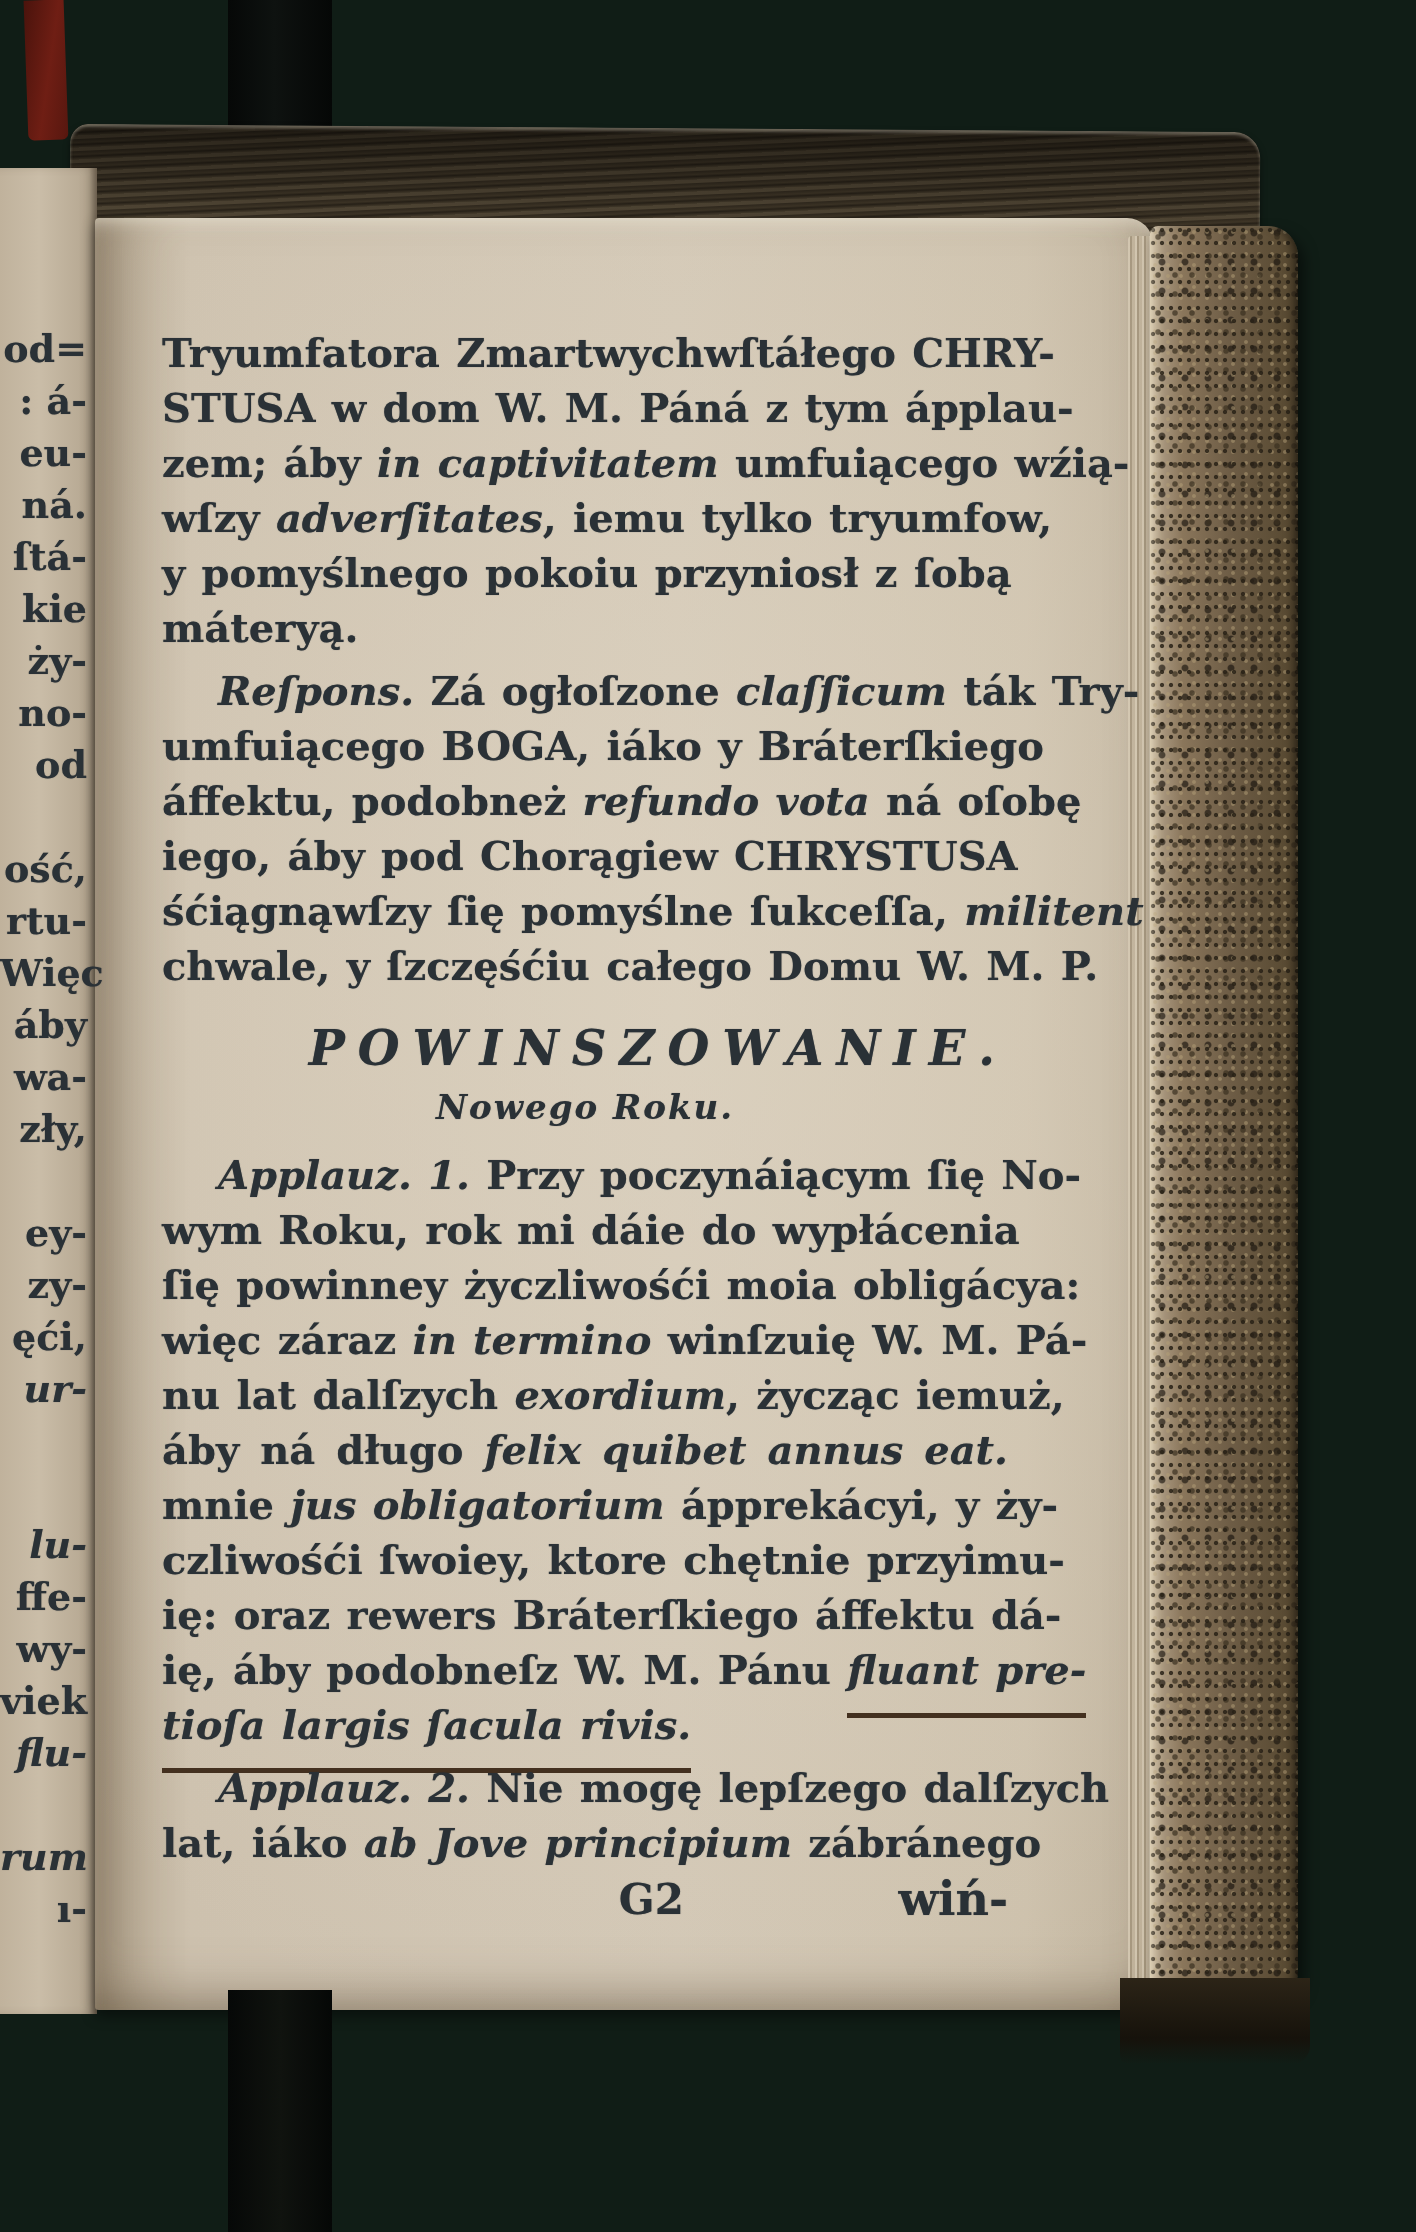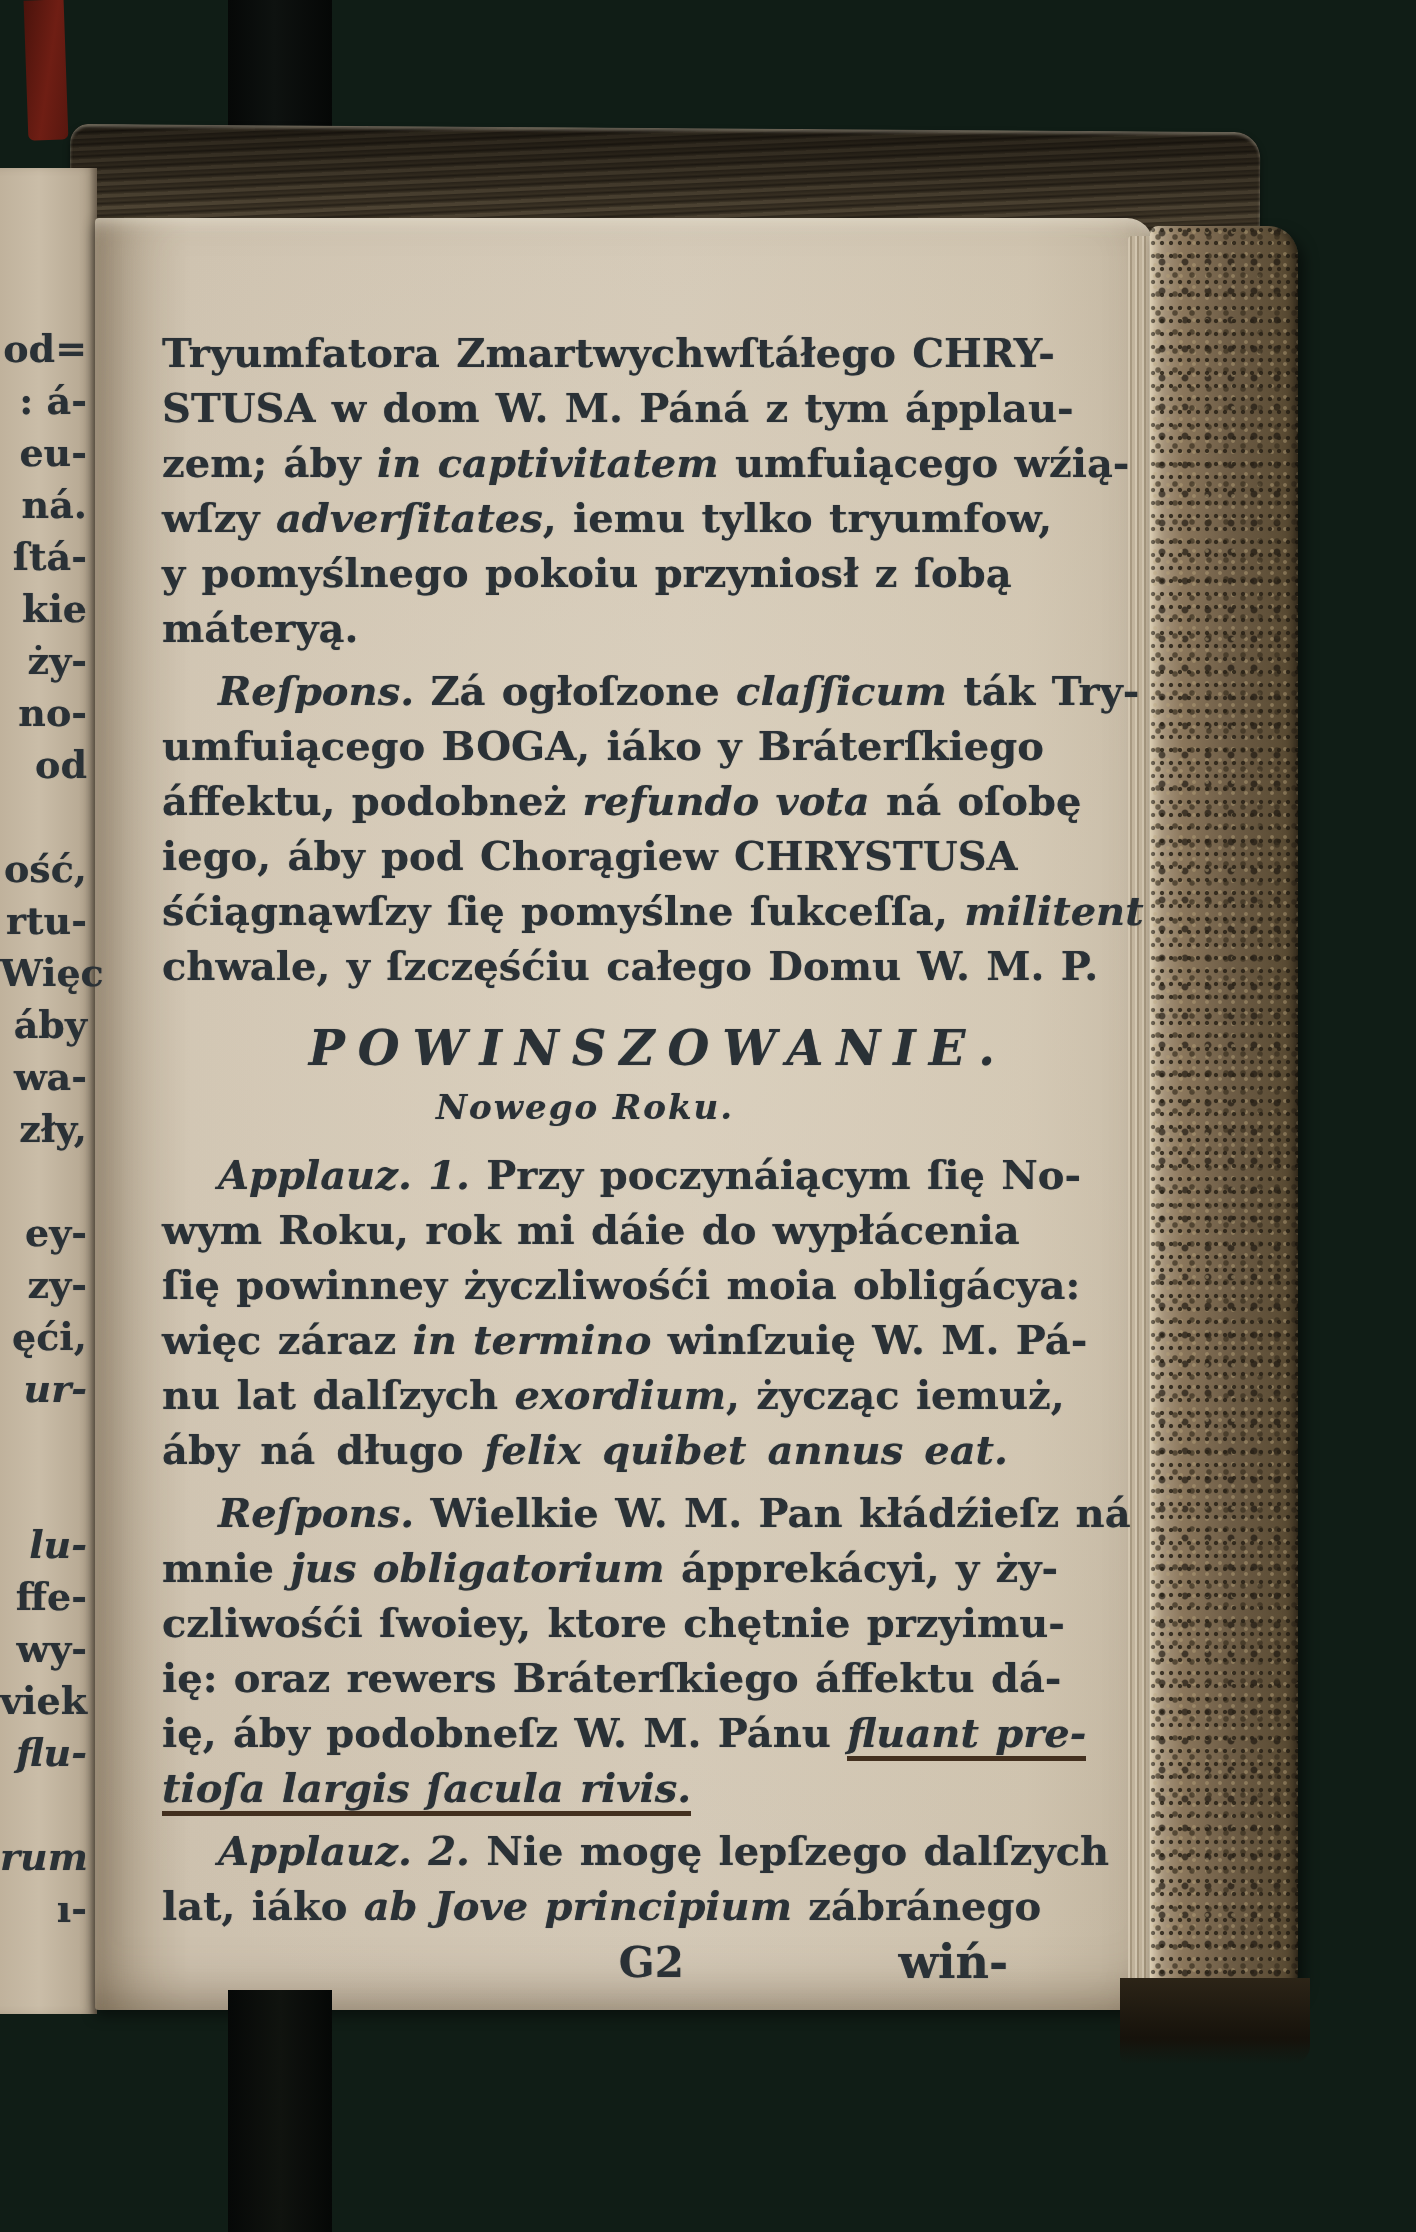--- a/index.html
+++ b/index.html
@@ -99,21 +99,21 @@
     text-shadow:0 0 1px rgba(42,49,54,.6);
   }
   .line{
     height:55px;line-height:55px;white-space:nowrap;
     text-align:justify;text-align-last:justify;
     word-spacing:.06em;
   }
   .line.nojust{text-align:left;text-align-last:left;}
   .line.indent{padding-left:56px;margin-top:8px;}
   .it{font-style:italic;font-weight:bold;}
-  .ul{border-bottom:5px solid var(--underline-ink);padding-bottom:0;}
+  .ul{border-bottom:5px solid var(--underline-ink);padding-bottom:20px;}
   .heading{
     height:62px;line-height:62px;margin-top:24px;
     text-align:right;font-style:italic;font-size:48px;letter-spacing:13px;
   }
   .subheading{
     height:56px;line-height:56px;margin-bottom:12px;
     text-align:center;font-style:italic;font-size:34px;letter-spacing:2px;
   }
   .footer-line{position:relative;height:55px;line-height:55px;margin-top:2px;}
   .signature{position:absolute;left:54%;font-size:42px;}
@@ -181,21 +181,20 @@
     <div class="line"><span>śćiągnąwſzy ſię pomyślne ſukceſſa, </span><span class="it">militent</span></div>
     <div class="line"><span>chwale, y ſzczęśćiu całego Domu W. M. P.</span></div>
     <div class="heading">POWINSZOWANIE.</div>
     <div class="subheading">Nowego Roku.</div>
     <div class="line indent"><span class="it">Applauz. 1.</span><span> Przy poczynáiącym ſię No-</span></div>
     <div class="line"><span>wym Roku, rok mi dáie do wypłácenia</span></div>
     <div class="line"><span>ſię powinney życzliwośći moia obligácya:</span></div>
     <div class="line"><span>więc záraz </span><span class="it">in termino</span><span> winſzuię W. M. Pá-</span></div>
     <div class="line"><span>nu lat dalſzych </span><span class="it">exordium</span><span>, życząc iemuż,</span></div>
     <div class="line"><span>áby ná długo </span><span class="it">felix quibet annus eat.</span></div>
-    <div class="line indent"><span class="it">Reſpons.</span><span> Wielkie W. M. Pan kłádźieſz ná</span></div>
     <div class="line"><span>mnie </span><span class="it">jus obligatorium</span><span> ápprekácyi, y ży-</span></div>
     <div class="line"><span>czliwośći ſwoiey, ktore chętnie przyimu-</span></div>
     <div class="line"><span>ię: oraz rewers Bráterſkiego áffektu dá-</span></div>
     <div class="line"><span>ię, áby podobneſz W. M. Pánu </span><span class="it ul">fluant pre-</span></div>
     <div class="line nojust"><span class="it ul">tioſa largis ſacula rivis.</span></div>
     <div class="line indent"><span class="it">Applauz. 2.</span><span> Nie mogę lepſzego dalſzych</span></div>
     <div class="line"><span>lat, iáko </span><span class="it">ab Jove principium</span><span> zábránego</span></div>
     <div class="footer-line">
       <span class="signature">G2</span>
       <span class="catchword">wiń-</span>

